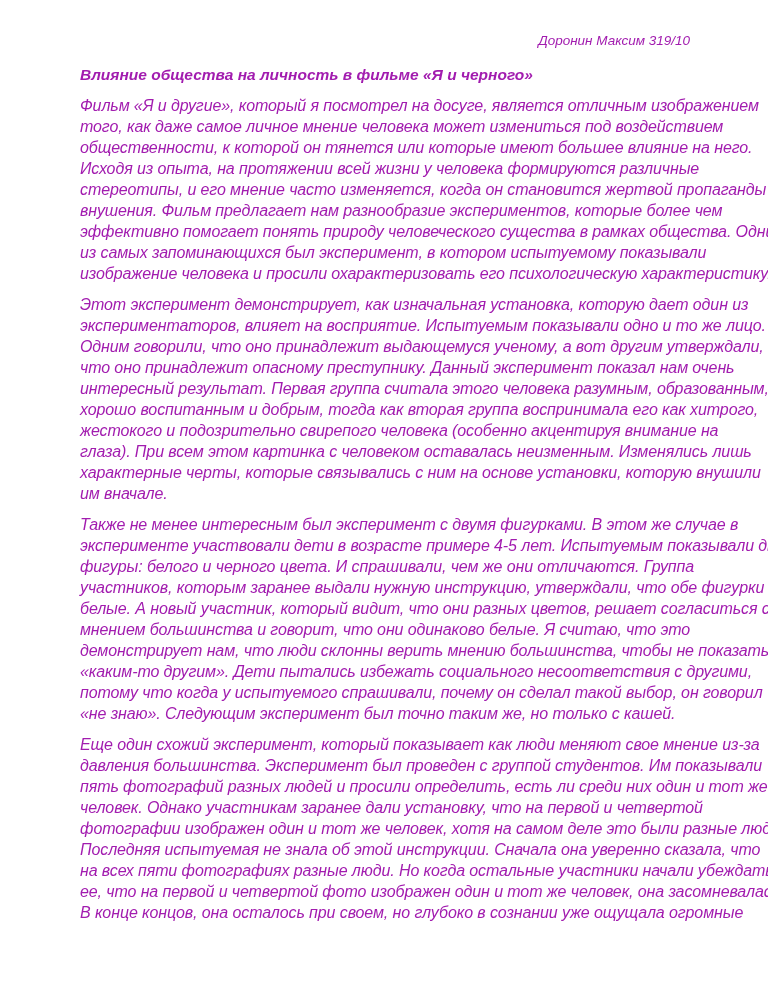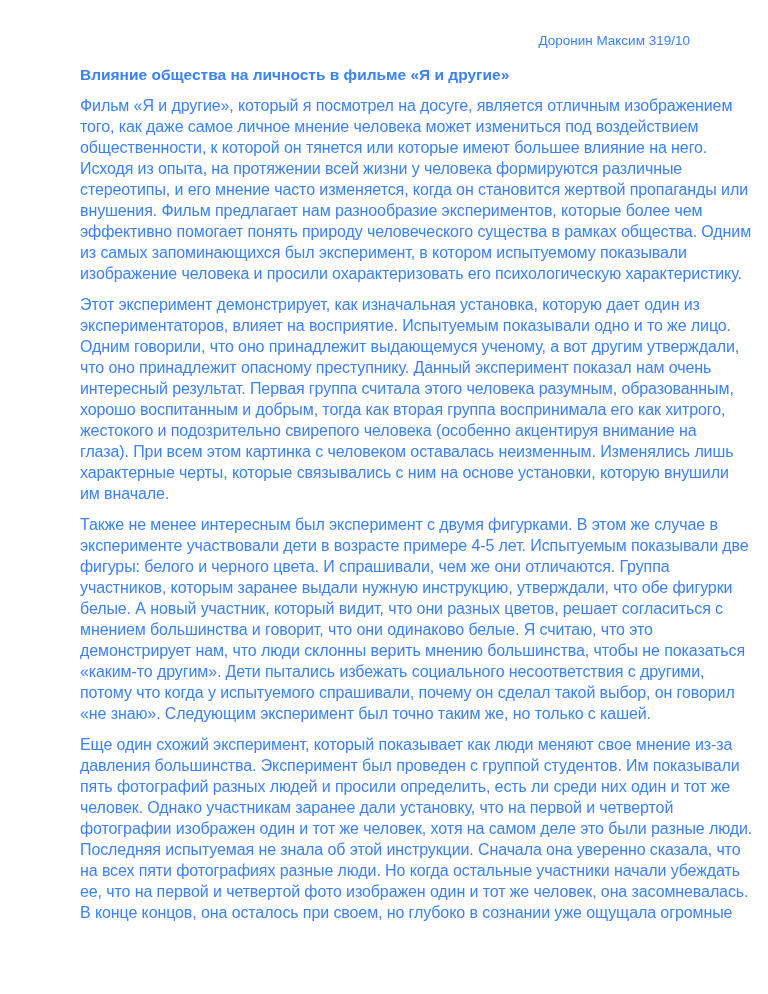--- a/index.html
+++ b/index.html
@@ -8,22 +8,23 @@
     background: #ffffff;
   }
   .page {
     position: relative;
     width: 768px;
     height: 994px;
     background: #ffffff;
     box-sizing: border-box;
     padding: 32px 78px 40px 80px;
     font-family: "Liberation Sans", sans-serif;
-    color: #3b82f6;
+    color: #a21caf;
     overflow: hidden;
+    font-style: italic;
   }
   .doc-header {
     text-align: right;
     font-size: 13.5px;
     line-height: 17px;
     margin: 0;
   }
   .doc-title {
     font-size: 15.5px;
     font-weight: bold;
@@ -37,21 +38,21 @@
     white-space: pre;
     letter-spacing: -0.1px;
   }
 </style>
 </head>
 <body>
 
 <div class="page">
   <div class="doc-header">Доронин Максим 319/10</div>
 
-  <h1 class="doc-title">Влияние общества на личность в фильме «Я и другие»</h1>
+  <h1 class="doc-title">Влияние общества на личность в фильме «Я и черного»</h1>
 
   <div>
     <p class="doc-paragraph">Фильм «Я и другие», который я посмотрел на досуге, является отличным изображением
 того, как даже самое личное мнение человека может измениться под воздействием
 общественности, к которой он тянется или которые имеют большее влияние на него.
 Исходя из опыта, на протяжении всей жизни у человека формируются различные
 стереотипы, и его мнение часто изменяется, когда он становится жертвой пропаганды или
 внушения. Фильм предлагает нам разнообразие экспериментов, которые более чем
 эффективно помогает понять природу человеческого существа в рамках общества. Одним
 из самых запоминающихся был эксперимент, в котором испытуемому показывали

